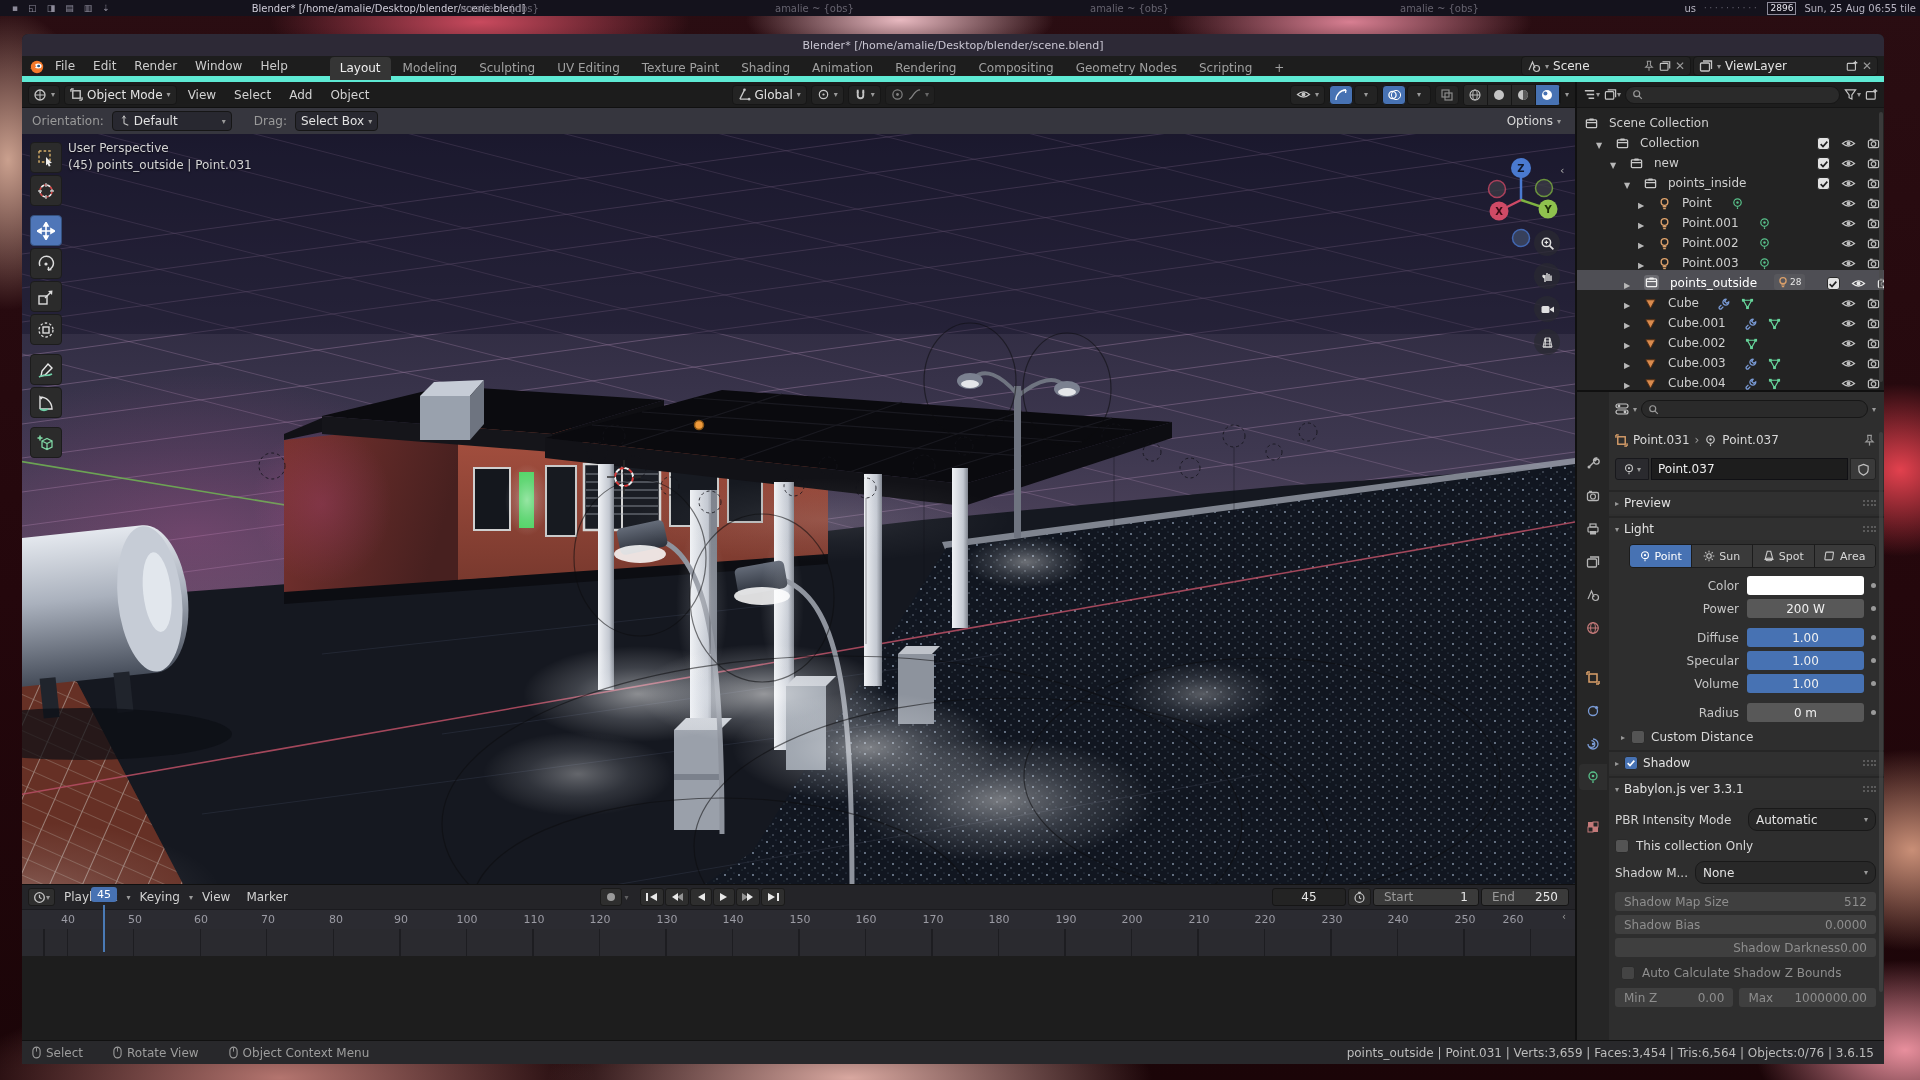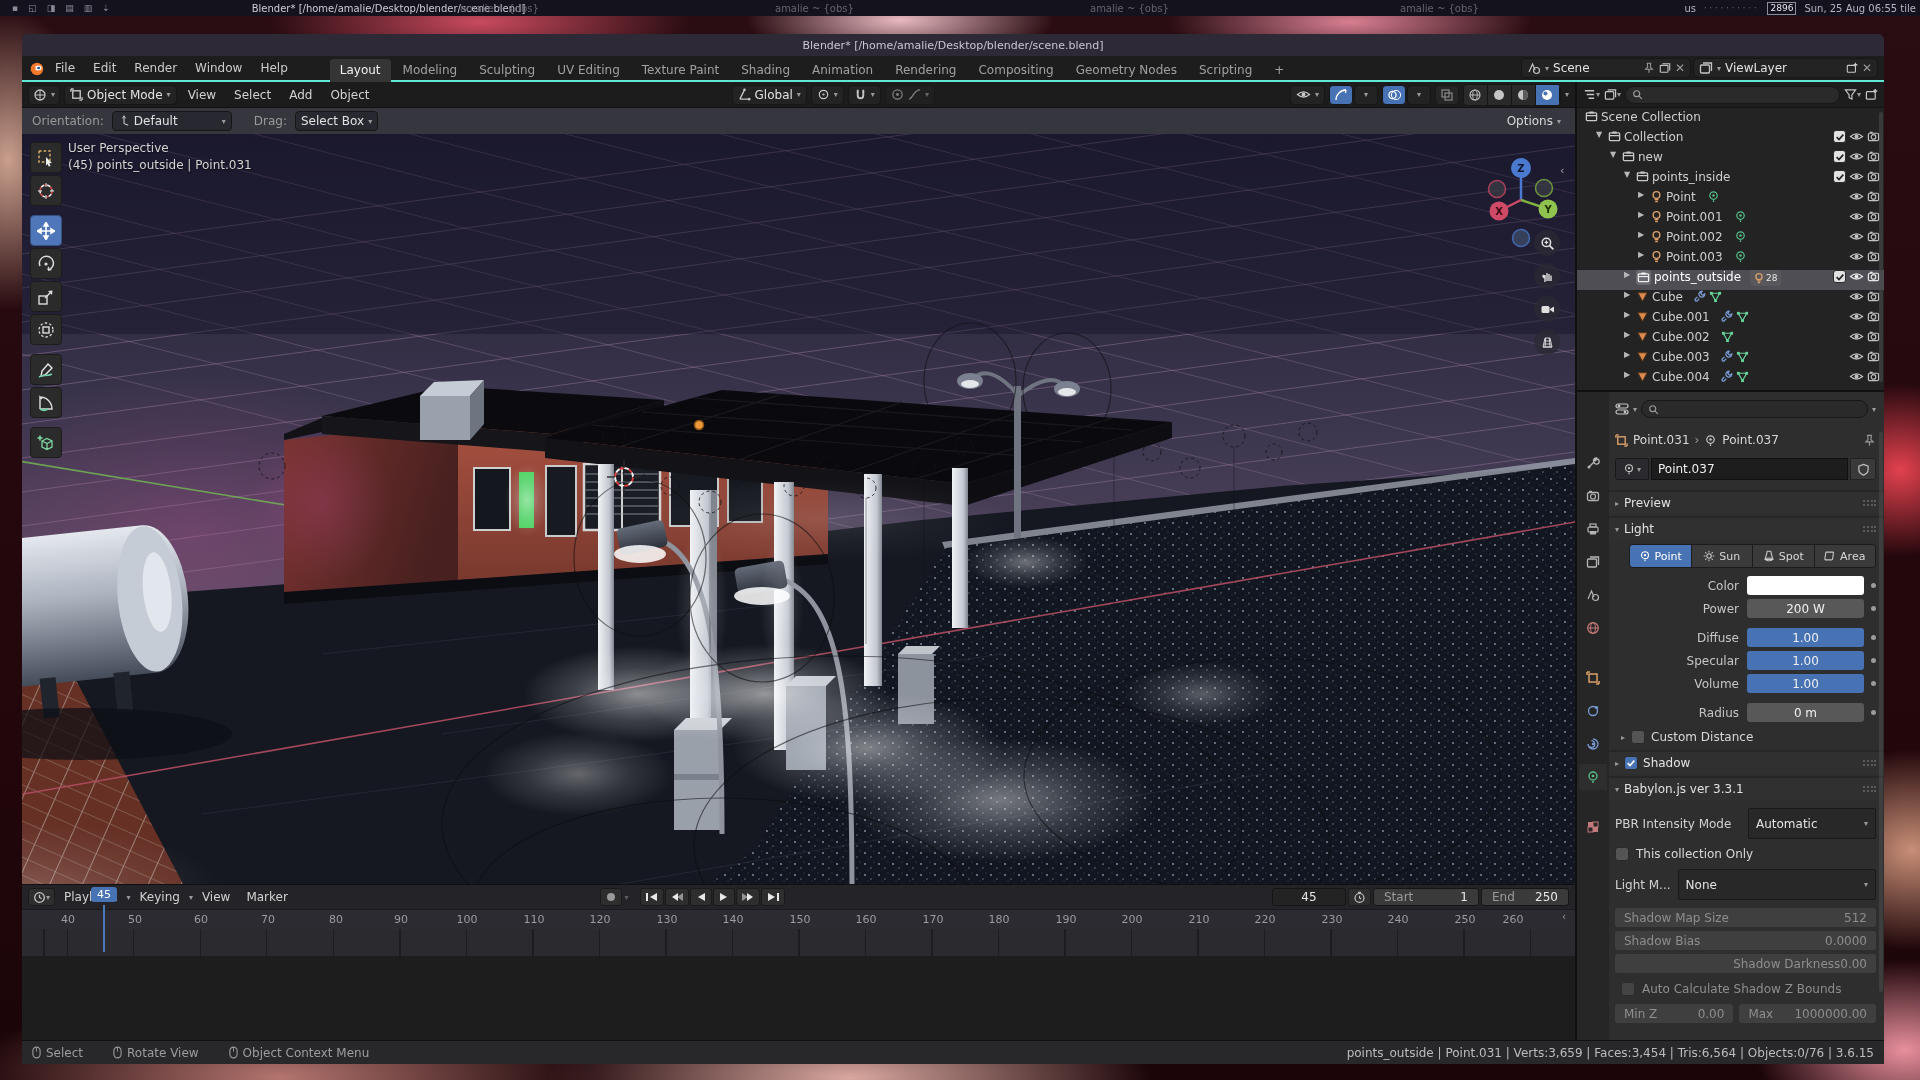--- a/index.html
+++ b/index.html
@@ -30,21 +30,21 @@
   .tb-ws { color:#66636f; position:absolute; }
   .tb-right { position:absolute; right:4px; display:flex; align-items:center; gap:8px; color:#b8b5c2; }
   .tb-tray { letter-spacing:3px; color:#6e6b78; font-size:8px; }
   .tb-badge { border:1px solid #8e8b9a; padding:0 2px; font-size:9px; line-height:11px; color:#e8e6ee; }
 
   
   .bwindow { position:absolute; left:22px; top:34px; width:1862px; height:1030px; background:#1d1d1d;
     border-radius:6px 6px 0 0; overflow:hidden; }
   .titlebar { height:22px; background:#2d2936; display:flex; align-items:center; justify-content:center;
     font-size:11px; color:#c9c6d2; }
-  .topbar { height:26px; background:#1d1d1d; display:flex; align-items:center; padding:0 6px; gap:2px; border-bottom:2px solid #5eead4;}
+  .topbar { height:26px; background:#1d1d1d; display:flex; align-items:center; padding:0 6px; gap:2px; border-bottom:6px solid #5eead4;}
   .menu-item { padding:3px 8px; color:#cccccc; border-radius:3px; }
   .wtab { padding:4px 10px 5px; color:#a0a0a0; border-radius:4px 4px 0 0; margin-top:4px;}
   .wtab.active { background:#353535; color:#efefef; }
   .topbar-spacer { flex:1; }
   .pill { display:flex; align-items:center; gap:4px; background:#232323; border:1px solid #161616; border-radius:4px; height:20px; padding:0 5px; }
   .pill .lbl { color:#e2e2e2; }
   .icon { display:inline-flex; align-items:center; justify-content:center; }
 
   
   .main { display:flex; height:958px; }
@@ -91,21 +91,21 @@
   .frame-badge { position:absolute; left:82px; top:2px; transform:translateX(-50%); background:#4772b3; color:#fff;
      border-radius:3px; padding:1px 6px; font-size:11px; }
   .tl-chev { position:absolute; left:1540px; top:26px; color:#9a9a9a; font-size:10px; }
 
   
   .outliner { height:308px; background:#232323; display:flex; flex-direction:column; }
   .ol-header { height:26px; background:#1d1d1d; display:flex; align-items:center; gap:4px; padding:0 6px; border-bottom:1px solid #151515;}
   .searchbox { flex:1; height:18px; background:#2a2a2a; border:1px solid #171717; border-radius:9px; display:flex; align-items:center; padding:0 6px; gap:4px; }
   .searchbox input { background:transparent; border:none; outline:none; color:#ddd; width:100%; font-size:11px;}
   .ol-tree { position:relative; flex:1; overflow:hidden; padding-top:2px;}
-  .ol-row { height:20px; display:flex; align-items:flex-start; gap:3px; padding-right:4px; color:#cfcfcf; position:relative;}
+  .ol-row { height:20px; display:flex; align-items:flex-end; gap:11px; padding-right:4px; color:#cfcfcf; position:relative;}
   .ol-row.selected { background:#4e4e54; color:#ffffff; }
   .ol-spacer { flex:1; }
   .ol-badgebox { display:flex; align-items:center; background:#57575c; border-radius:3px; padding:0 3px; height:16px; gap:1px;}
   .ol-badge { font-size:9px; color:#e8e8e8; }
   .ol-iconbox { background:#6a6a70; border-radius:3px; padding:1px; display:inline-flex; }
   .arrow { width:12px; text-align:center; color:#b8b8b8; font-size:8px; flex:none;}
   .ol-scroll { position:absolute; right:1px; top:4px; width:4px; height:270px; background:#4a4a4a; border-radius:2px; opacity:.6;}
 
   
   .props { flex:1; background:#2e2e2e; display:flex; position:relative; border-top:2px solid #101010;}
@@ -129,21 +129,21 @@
   .flabel { width:132px; text-align:right; padding-right:8px; color:#c6c6c6; flex:none;}
   .ffield { width:138px; height:19px; border-radius:3px; background:#585858; display:flex; align-items:center; justify-content:center; color:#f0f0f0; position:relative; overflow:hidden;}
   .ffield.slider { background:#4772b3; }
   .ffield.colorsw { background:#ffffff; }
   .decor-dot { width:5px; height:5px; background:#9a9a9a; border-radius:50%; margin-left:7px; flex:none;}
   .checkbox { width:14px; height:14px; border-radius:3px; background:#545454; border:1px solid #2a2a2a; flex:none; display:flex; align-items:center; justify-content:center;}
   .checkbox.checked { background:#4772b3; }
   .subhdr { display:flex; align-items:center; gap:6px; color:#d8d8d8; height:22px; margin-left:6px;}
   .dis { color:#8e8e8e; }
   .dfield { background:#3f3f3f; color:#979797; }
-  .ddrop { flex:1; background:#282828; border:1px solid #191919; border-radius:2px; height:31px; display:flex; align-items:center; padding:0 7px; color:#e2e2e2;}
+  .ddrop { flex:1; background:#282828; border:1px solid #191919; border-radius:9px; height:23px; display:flex; align-items:center; padding:0 7px; color:#e2e2e2;}
   .props-scroll { position:absolute; right:1px; top:40px; width:4px; height:560px; background:#4a4a4a; border-radius:2px; opacity:.6;}
 
   
   .statusbar { height:24px; background:#28282b; border-top:1px solid #111; display:flex; align-items:center; padding:0 10px; gap:30px; color:#9d9d9d; }
   .hint { display:flex; align-items:center; gap:5px; }
   .status-info { margin-left:auto; color:#bcbcbc; }
 
   svg.ic { display:block; }
 </style>
 </head>
@@ -1696,21 +1696,21 @@
               <div class="ddrop" style="max-width:128px">
                 <span style="flex:1">Automatic</span>
                   <span class="chev">▾</span>
               </div>
             </div>
             <div class="prow" style="gap:7px;margin:8px 0">
               <span class="checkbox"></span>
               <span>This collection Only</span>
             </div>
             <div class="prow">
-              <span style="color:#d2d2d2;margin-right:7px">Light M...</span>
+              <span style="color:#d2d2d2;margin-right:7px">Shadow M...</span>
               <div class="ddrop">
                 <span style="flex:1">None</span>
                   <span class="chev">▾</span>
               </div>
             </div>
             <div class="prow" style="margin-top:8px">
               <div class="ffield dfield" style="flex:1;width:auto;justify-content:space-between;padding:0 9px">
                 <span class="dis">Shadow Map Size</span>
                   <span class="dis">512</span>
               </div>

